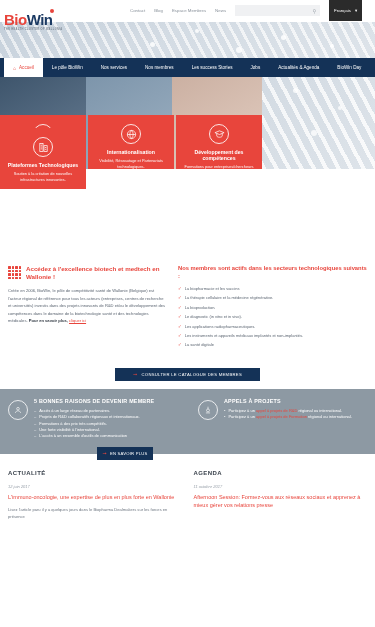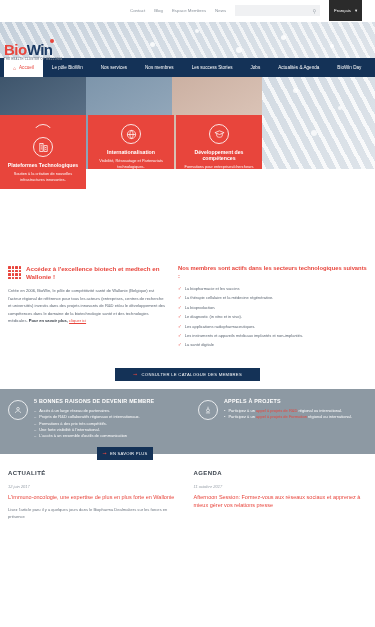--- a/index.html
+++ b/index.html
@@ -10,21 +10,21 @@
     font-size:5px;
     color:#333;
   }
 
   
   .topbar {
     position:relative; height:22px; background:#ffffff;
     display:flex; align-items:flex-start;
   }
   .logo-wrap { position:absolute; left:4px; top:12px; z-index:5; }
-  .logo-main { font-size:15px; font-weight:bold; letter-spacing:-0.5px; line-height:1;margin-top:30px; }
+  .logo-main { font-size:15px; font-weight:bold; letter-spacing:-0.5px; line-height:1; }
   .logo-bio { color:#e8453c; }
   .logo-w { color:#1b3a63; position:relative; }
   .logo-dot {
     position:absolute; width:4px; height:4px; border-radius:50%;
     background:#e8453c; right:-1px; top:-2px;
   }
   .logo-tag {
     font-size:2.6px; color:#7c8794; letter-spacing:0.35px;
     margin-top:1px; font-weight:bold;
   }

